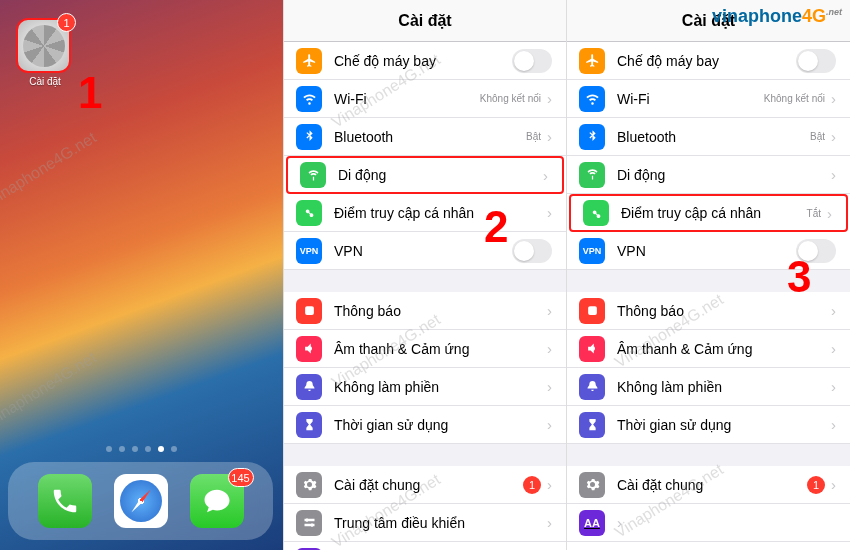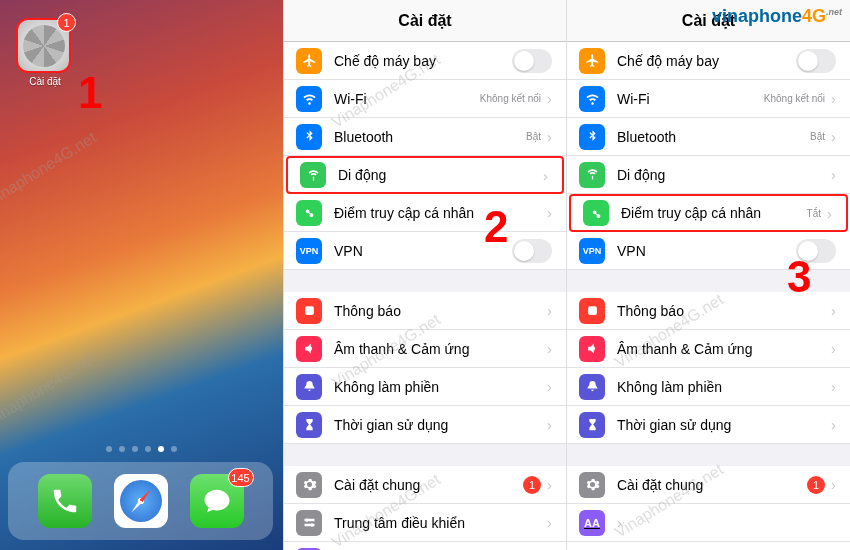--- a/index.html
+++ b/index.html
@@ -13,21 +13,21 @@
 .home-bg { width: 100%; height: 100%; background: linear-gradient(160deg, #8b3a5a 0%, #c94a3b 25%, #e87a3a 45%, #f5b145 55%, #2a6eaa 70%, #1a3d7a 100%); position: relative; }
 .app-icon { position: absolute; top: 18px; left: 16px; width: 58px; height: 70px; text-align: center; }
 .app-icon .box { width: 55px; height: 55px; border-radius: 12px; background: radial-gradient(circle,#ccc 0%,#ddd 50%,#bbb 100%); border: 2px solid #ff1a1a; display:flex;align-items:center;justify-content:center; position:relative;}
 .gear-img { width: 42px; height:42px; border-radius:50%; background: conic-gradient(#999 0 10%, #bbb 0 20%, #999 0 30%, #bbb 0 40%, #999 0 50%, #bbb 0 60%, #999 0 70%, #bbb 0 80%, #999 0 90%, #bbb 0 100%); }
 .icon-label { color:#fff; font-size:10px; margin-top:3px; text-shadow:0 1px 1px rgba(0,0,0,.4);}
 .app-badge { position:absolute; top:-7px; right:-7px; background:#ff3b30; color:#fff; font-size:11px; min-width:19px;height:19px; border-radius:10px; display:flex;align-items:center;justify-content:center; border:1.5px solid #fff;}
 .step-num { position:absolute; color:#ff0000; font-size:44px; font-weight:700; }
 .dots { position:absolute; bottom:98px; left:0; right:0; display:flex; justify-content:center; gap:7px;}
 .dot { width:6px;height:6px;border-radius:50%; background:rgba(255,255,255,.35);}
 .dot.active{ background:#fff;}
-.dock { position:absolute; bottom:10px; left:8px; right:10px; height:78px; border-radius:16px; background:rgba(255,255,255,.25); backdrop-filter:blur(8px); display:flex; align-items:center; justify-content:center; gap:22px;}
+.dock { position:absolute; bottom:10px; left:8px; right:10px; height:78px; border-radius:26px; background:rgba(255,255,255,.25); backdrop-filter:blur(8px); display:flex; align-items:center; justify-content:center; gap:22px;}
 .dock-app { width:54px;height:54px;border-radius:12px; position:relative; display:flex;align-items:center;justify-content:center;}
 .dock-phone{background:linear-gradient(#6dd96d,#28b328);}
 .dock-safari{background:#fff;}
 .dock-msg{background:linear-gradient(#6de06d,#27c927);}
 .safari-inner{width:42px;height:42px;border-radius:50%;background:radial-gradient(circle,#fff 0,#fff 10%,#5aa9f5 10%,#2a6bcc 100%);position:relative;}
 .safari-inner::after{content:"";position:absolute;left:50%;top:50%;width:4px;height:30px;background:linear-gradient(#ff3b30 0 50%,#fff 50% 100%);transform:translate(-50%,-50%) rotate(40deg);clip-path:polygon(50% 0,100% 50%,50% 100%,0 50%);}
 .dock-app svg{width:30px;height:30px;fill:#fff;}
 
 
 .settings-header { height:42px; display:flex; align-items:center; justify-content:center; font-size:16px; font-weight:600; color:#000; border-bottom:.5px solid #c8c7cc; background:#f9f9f9;}
@@ -36,21 +36,21 @@
 .row { height:38px; display:flex; align-items:center; padding:0 14px 0 12px; border-bottom:.5px solid #e2e2e6; background:#fff; position:relative;}
 .row .icon { width:26px;height:26px;border-radius:6px; flex:0 0 26px; display:flex;align-items:center;justify-content:center; margin-right:12px;}
 .row .icon svg{width:15px;height:15px;fill:#fff;}
 .row .label { flex:1; font-size:14px; color:#000;}
 .row .value { font-size:10px; color:#8e8e93; margin-right:6px;}
 .row .chev { color:#c7c7cc; font-size:15px;}
 .row .badge { background:#ff3b30; color:#fff; font-size:11px; min-width:18px;height:18px;border-radius:9px; display:flex;align-items:center;justify-content:center; margin-right:6px;}
 .toggle { width:40px;height:24px;border-radius:12px;background:#e9e9eb;position:relative;}
 .toggle::after{content:"";position:absolute;width:20px;height:20px;border-radius:50%;background:#fff;top:2px;left:2px;box-shadow:0 1px 2px rgba(0,0,0,.2);}
 .row.highlight{ border:2px solid #ff1a1a; border-radius:4px; margin:0 2px; }
-.ic-orange{background:#ff9500;} .ic-blue{background:#007aff;} .ic-green{background:#34c759;} .ic-green2{background:#30d158;} .ic-vpn{background:#007aff;} .ic-red{background:#ff3b30;} .ic-redpink{background:#ff2d55;} .ic-purple{background:#5856d6;} .ic-hourglass{background:#5856d6;} .ic-grey{background:#8e8e93;} .ic-aa{background:#8b5cf6;text-decoration:underline;}
+.ic-orange{background:#ff9500;} .ic-blue{background:#007aff;} .ic-green{background:#34c759;} .ic-green2{background:#30d158;} .ic-vpn{background:#007aff;} .ic-red{background:#ff3b30;} .ic-redpink{background:#ff2d55;} .ic-purple{background:#5856d6;} .ic-hourglass{background:#5856d6;} .ic-grey{background:#8e8e93;} .ic-aa{background:#6d28d9;text-decoration:underline;}
 
 
 .wm { position:absolute; color:rgba(160,160,160,.35); font-size:16px; transform:rotate(-32deg); pointer-events:none; white-space:nowrap;}
 .logo { position:absolute; top:6px; right:8px; font-size:18px; font-weight:700;}
 .logo .v{color:#0369a1;} .logo .f{color:#ff9500;} .logo .net{font-size:9px;color:#888;vertical-align:super;font-style:italic;}
 </style>
 </head>
 <body>
 
 <div class="panel panel1">

